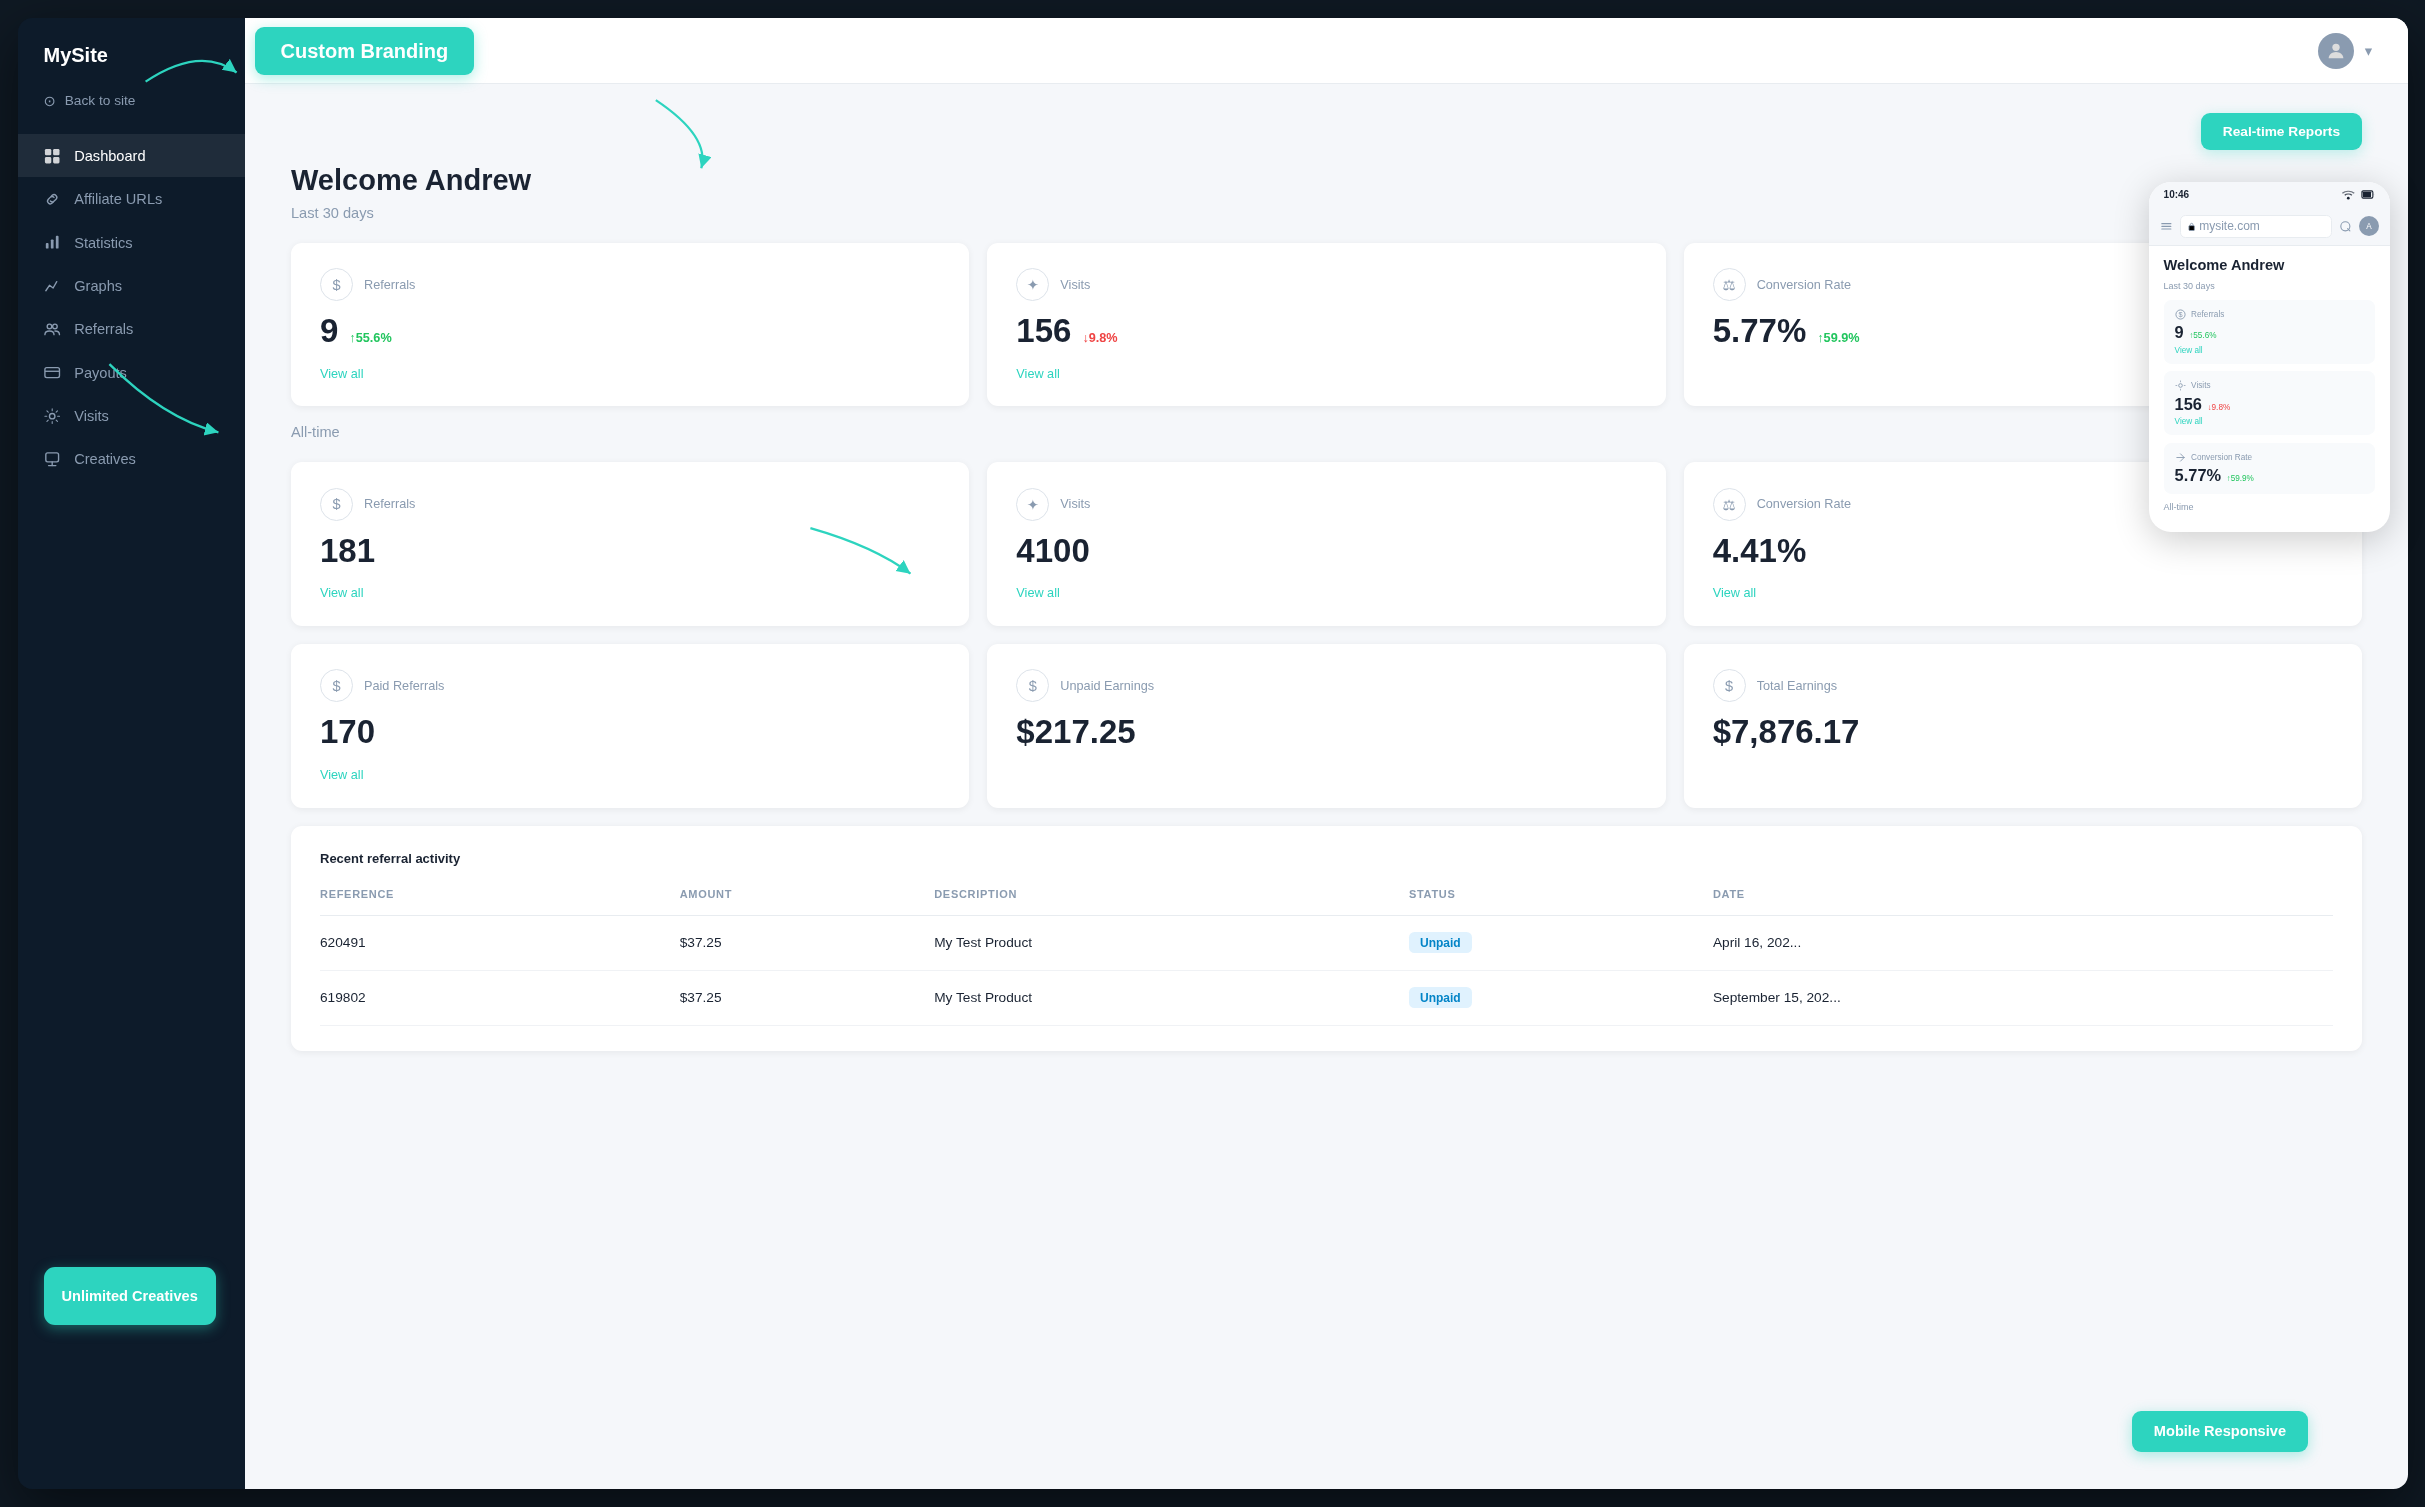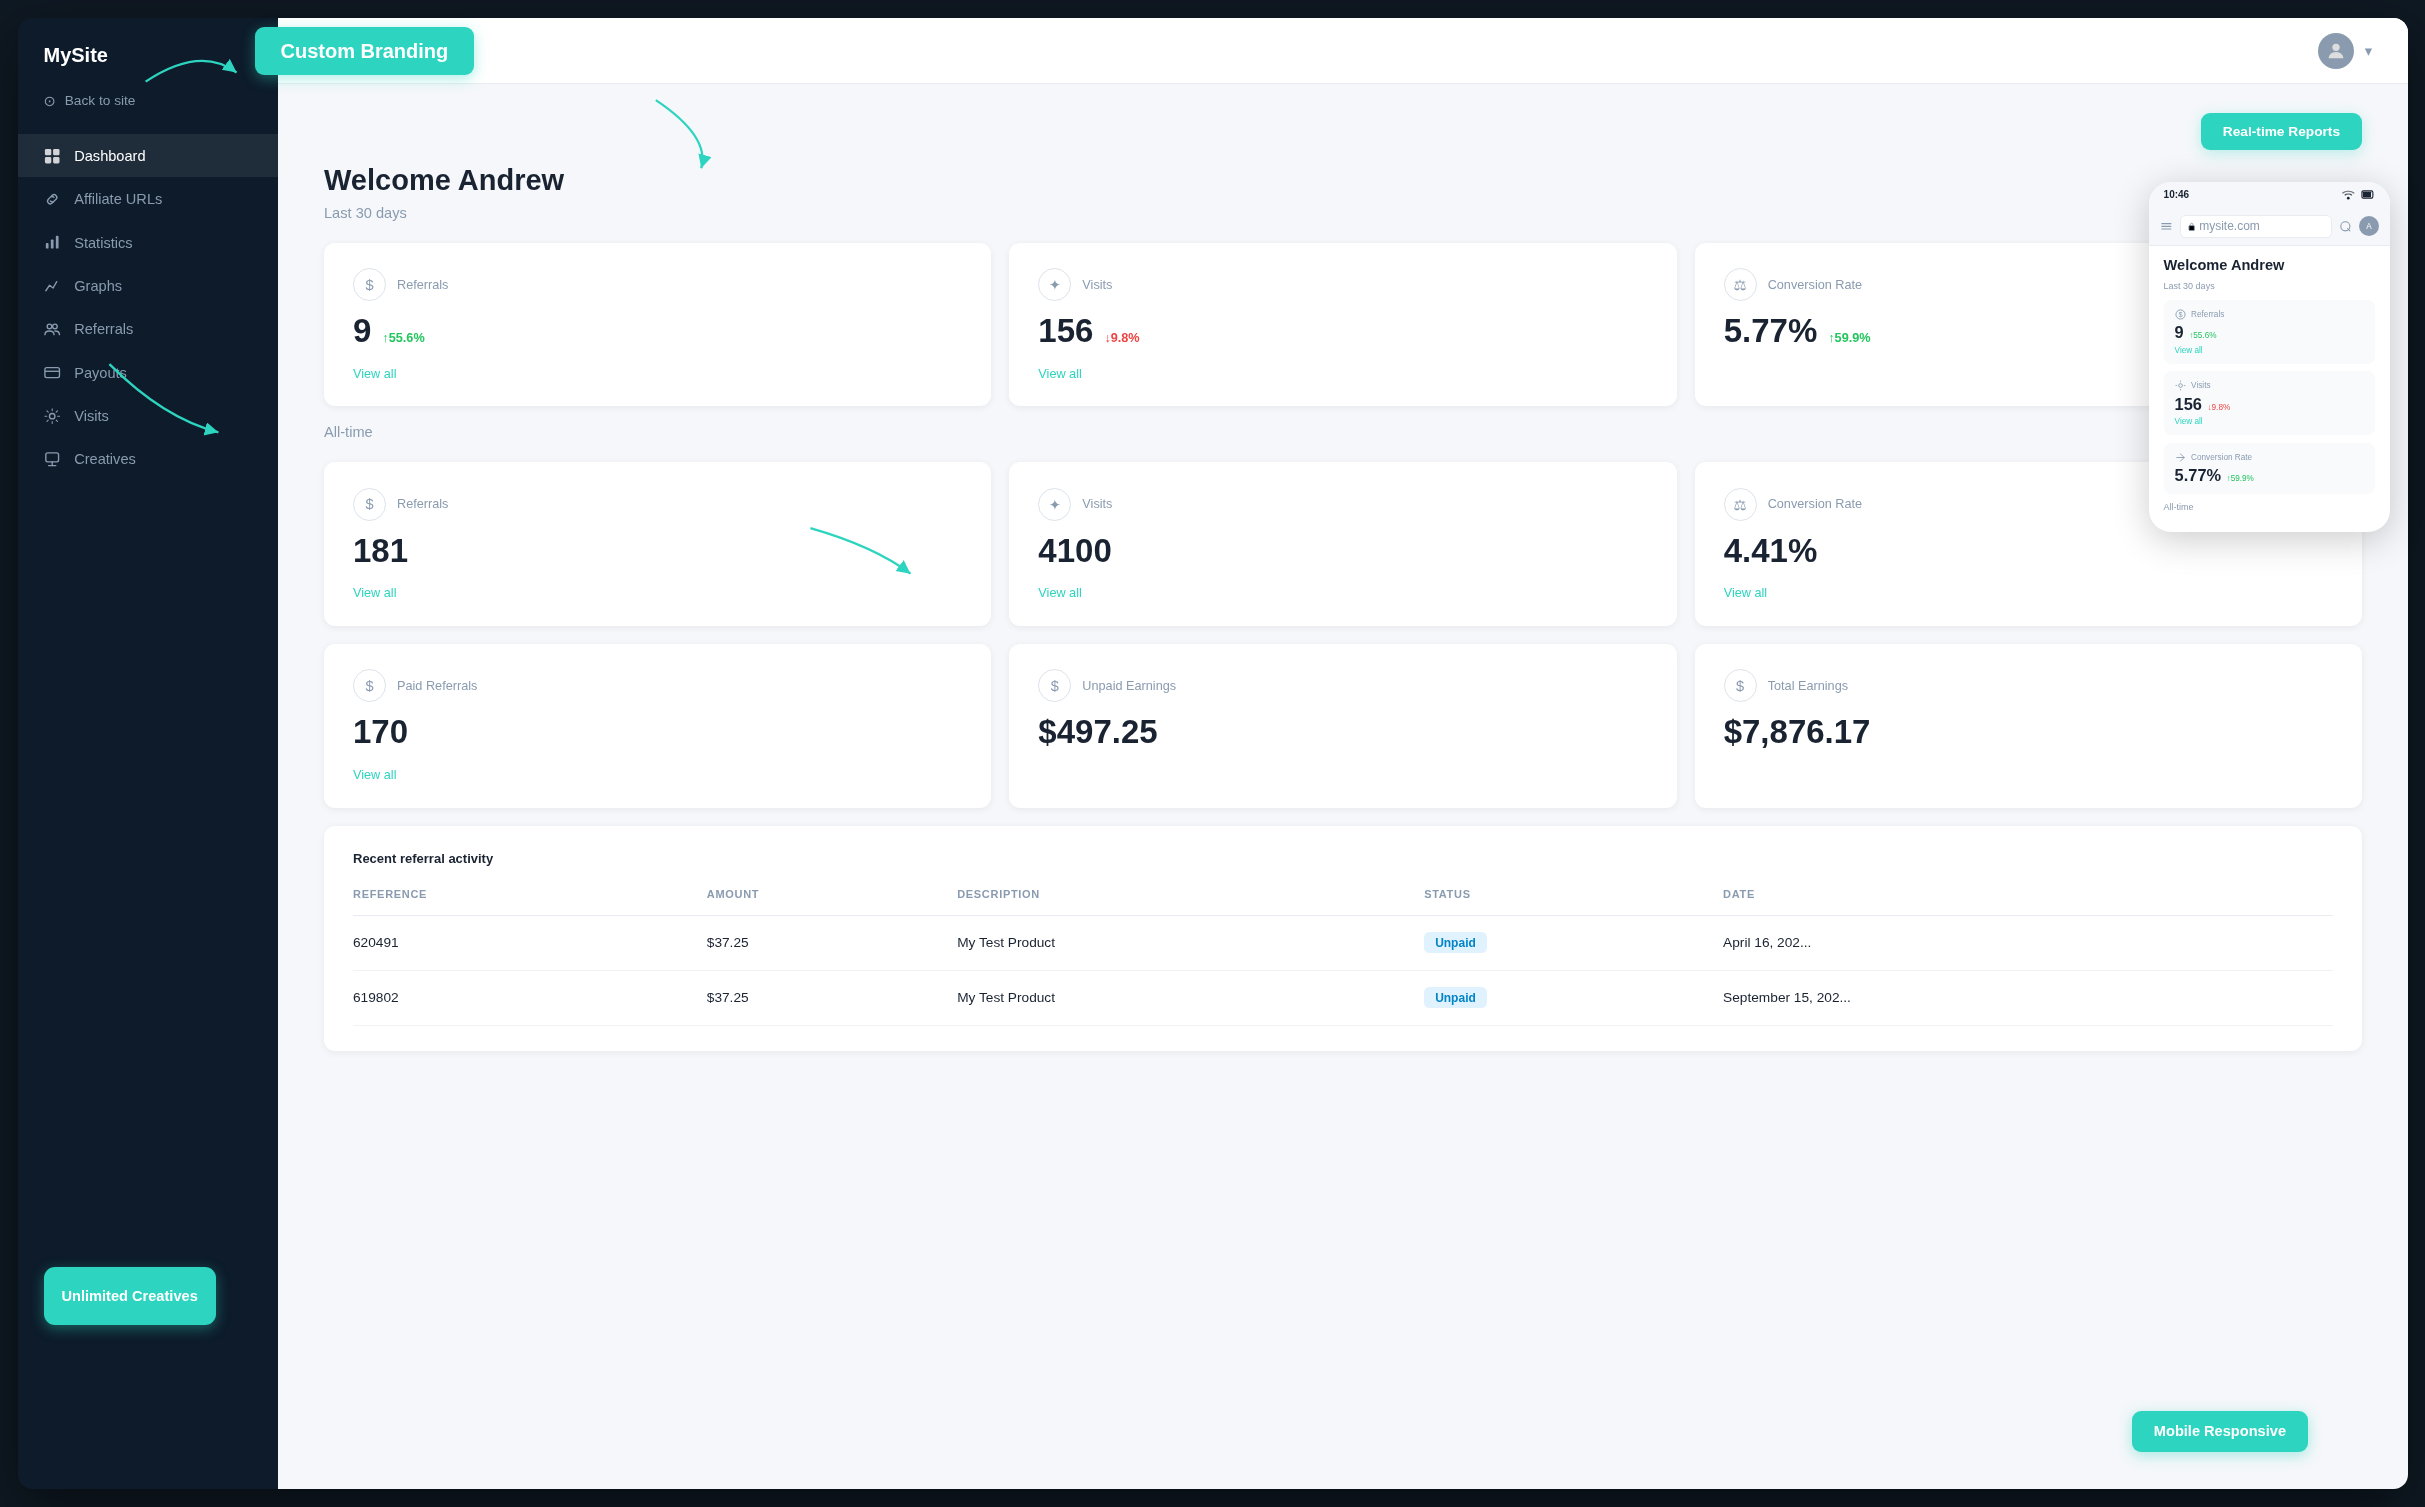--- a/index.html
+++ b/index.html
@@ -29,21 +29,21 @@
       bottom: 18px;
       display: flex;
       border-radius: 14.6px;
       overflow: hidden;
       box-shadow: 0 18px 55px rgba(0,0,0,0.5);
       z-index: 1;
     }
 
     
     .sidebar {
-      width: 260px;
+      width: 227px;
       background: #0d1b2a;
       display: flex;
       flex-direction: column;
       padding: 0;
       flex-shrink: 0;
       position: relative;
     }
 
     .sidebar-logo {
       padding: 25.5px 25.5px 18px;
@@ -663,21 +663,21 @@
           </div>
           <a class="view-all-link">View all</a>
         </div>
 
         <div class="stat-card">
           <div class="stat-header">
             <div class="stat-icon">$</div>
             <span class="stat-label">Unpaid Earnings</span>
           </div>
           <div class="stat-value-row">
-            <span class="stat-value">$497.25</span>
+            <span class="stat-value">$217.25</span>
           </div>
         </div>
 
         <div class="stat-card">
           <div class="stat-header">
             <div class="stat-icon">$</div>
             <span class="stat-label">Total Earnings</span>
           </div>
           <div class="stat-value-row">
             <span class="stat-value">$7,876.17</span>

